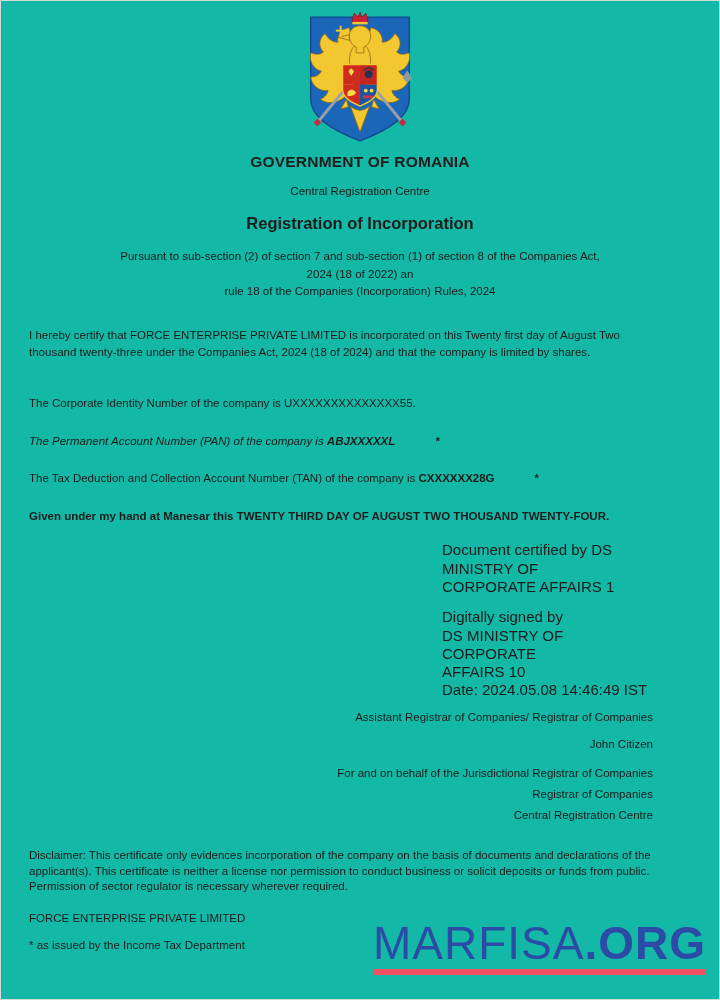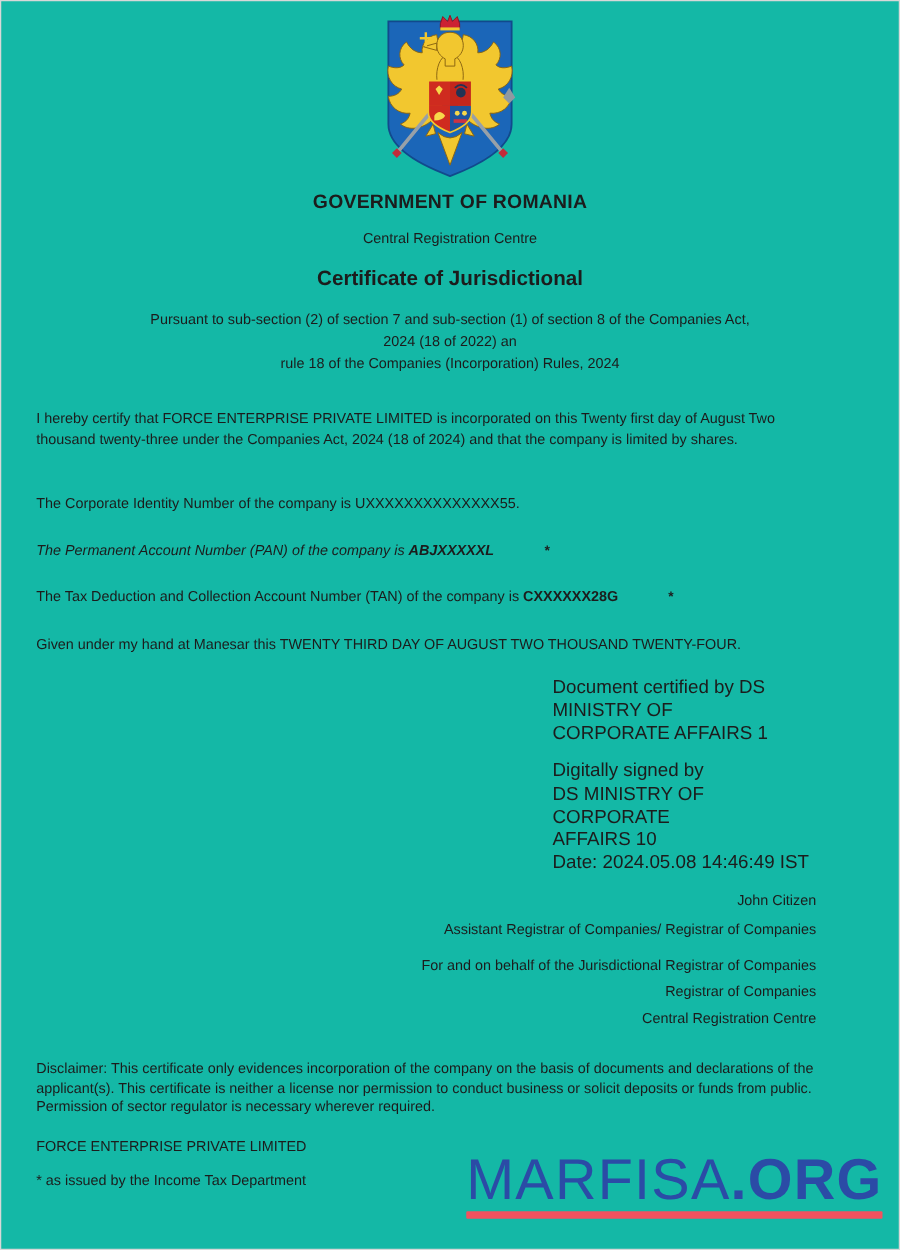--- a/index.html
+++ b/index.html
@@ -12,21 +12,21 @@
   .gov-line{text-align:center;font-weight:bold;font-size:15.5px;line-height:1.18;letter-spacing:.2px;}
   .centre-line{text-align:center;font-size:11.5px;margin-top:14px;}
   .cert-title{text-align:center;font-weight:bold;font-size:16.5px;margin-top:17px;}
   .pursuant{text-align:center;font-size:11.5px;margin-top:15px;line-height:1.5;}
   .bodywrap{margin:0 66px 0 28px;font-size:11.5px;}
   .para-certify{margin-top:27px;line-height:1.45;}
   .line{white-space:nowrap;}
   .line-cin{margin-top:37px;}
   .line-pan{margin-top:26px;font-style:italic;}
   .line-tan{margin-top:25px;}
-  .line-given{margin-top:26px;}
+  .line-given{margin-top:26px;font-weight:bold;}
   .b{font-weight:bold;}
   .asterisk{display:inline-block;margin-left:40px;font-weight:bold;font-size:11px;}
   .sig-block{margin-left:413px;margin-top:19px;font-size:15px;line-height:1.22;}
   .sig-block .gap{height:12px;}
   .right-line{text-align:right;font-size:11.5px;}
   .signer{margin-top:15px;}
   .role-0{margin-top:11px;}
   .role-1{margin-top:17px;}
   .role-2{margin-top:9px;}
   .role-3{margin-top:9px;}
@@ -94,21 +94,21 @@
       <circle cx="72" cy="83" r="2" fill="#f7d84a"></circle>
       <rect x="63" y="88" width="11" height="3" fill="#cc3344"></rect>
     </g>
     <path d="M42,56 H78 V82 Q78,92 60,99 Q42,92 42,82 Z" fill="none" stroke="#f2c72f" stroke-width="1.4"></path>
   </svg>
 
   <div class="gov-line">GOVERNMENT OF ROMANIA</div>
 
   <div class="centre-line">Central Registration Centre</div>
 
-  <div class="cert-title">Certificate of Jurisdictional</div>
+  <div class="cert-title">Registration of Incorporation</div>
 
   <div class="pursuant">
     <div>Pursuant to sub-section (2) of section 7 and sub-section (1) of section 8 of the Companies Act,</div>
     <div>2024 (18 of 2022) an</div>
     <div>rule 18 of the Companies (Incorporation) Rules, 2024</div>
   </div>
 
   <div class="bodywrap">
     <div class="para-certify">I hereby certify that FORCE ENTERPRISE PRIVATE LIMITED is incorporated on this Twenty first day of August Two thousand twenty-three under the Companies Act, 2024 (18 of 2024) and that the company is limited by shares.</div>
 
@@ -124,22 +124,22 @@
       <div>Document certified by DS</div>
       <div>MINISTRY OF</div>
       <div>CORPORATE AFFAIRS 1</div>
       <div class="gap"></div>
       <div>Digitally signed by</div>
       <div>DS MINISTRY OF CORPORATE</div>
       <div>AFFAIRS 10</div>
       <div>Date: 2024.05.08 14:46:49 IST</div>
     </div>
 
+    <div class="right-line role-0">Assistant Registrar of Companies/ Registrar of Companies</div>
     <div class="right-line signer">John Citizen</div>
-    <div class="right-line role-0">Assistant Registrar of Companies/ Registrar of Companies</div>
     <div class="right-line role-1">For and on behalf of the Jurisdictional Registrar of Companies</div>
     <div class="right-line role-2">Registrar of Companies</div>
     <div class="right-line role-3">Central Registration Centre</div>
 
     <div class="disclaimer">Disclaimer: This certificate only evidences incorporation of the company on the basis of documents and declarations of the applicant(s). This certificate is neither a license nor permission to conduct business or solicit deposits or funds from public. Permission of sector regulator is necessary wherever required.</div>
     <div class="company">FORCE ENTERPRISE PRIVATE LIMITED</div>
     <div class="footnote">* as issued by the Income Tax Department</div>
   </div>
 
   <div class="watermark">

